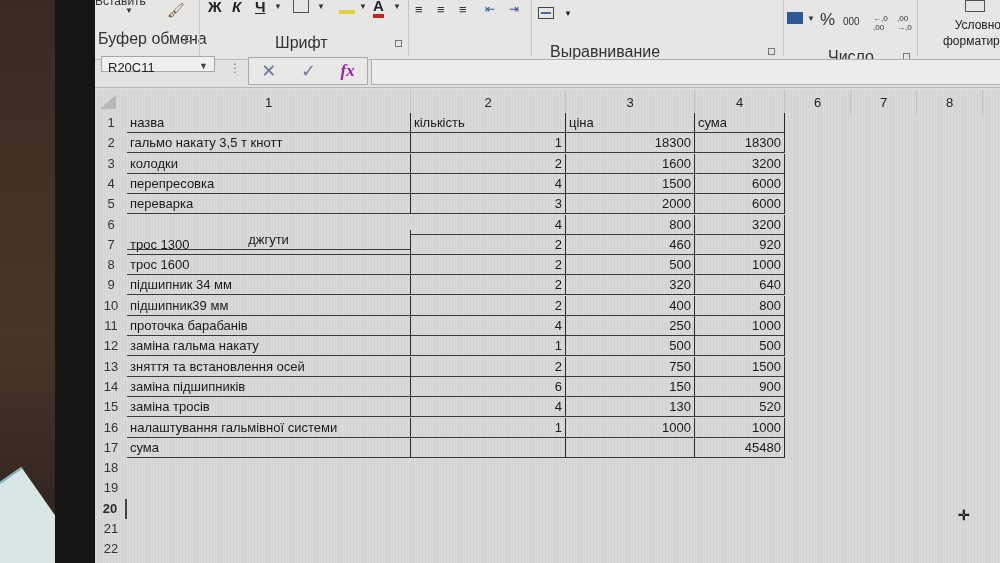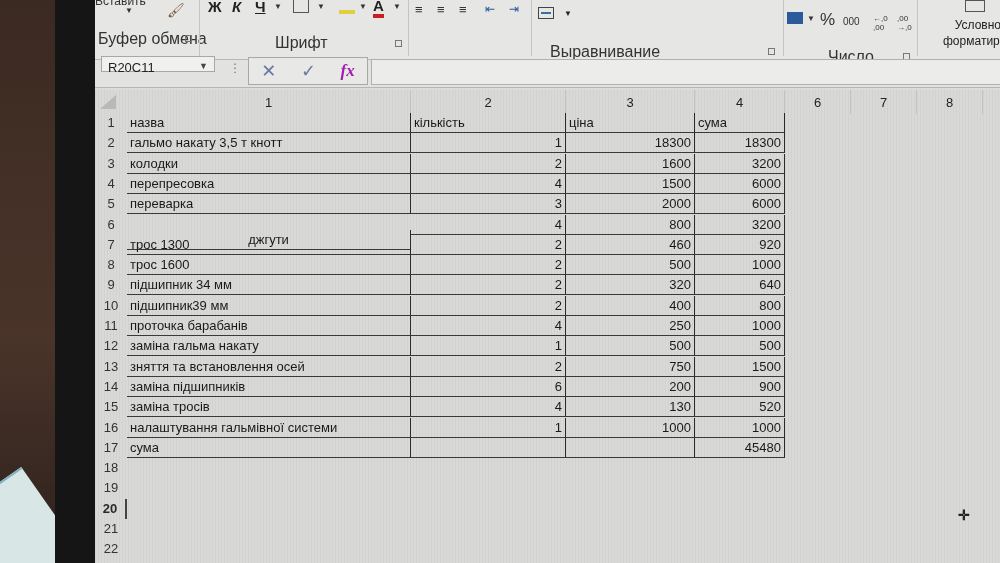--- a/index.html
+++ b/index.html
@@ -267,21 +267,21 @@
         <div class="cell" style="left: 32px; width: 284px; top: 246.3px;">заміна гальма накату</div>
         <div class="cell num" style="left: 316px; width: 155px; top: 246.3px;">1</div>
         <div class="cell num" style="left: 471px; width: 129px; top: 246.3px;">500</div>
         <div class="cell num" style="left: 600px; width: 90px; top: 246.3px;">500</div>
         <div class="cell" style="left: 32px; width: 284px; top: 266.6px;">зняття та встановлення осей</div>
         <div class="cell num" style="left: 316px; width: 155px; top: 266.6px;">2</div>
         <div class="cell num" style="left: 471px; width: 129px; top: 266.6px;">750</div>
         <div class="cell num" style="left: 600px; width: 90px; top: 266.6px;">1500</div>
         <div class="cell" style="left: 32px; width: 284px; top: 286.9px;">заміна підшипників</div>
         <div class="cell num" style="left: 316px; width: 155px; top: 286.9px;">6</div>
-        <div class="cell num" style="left: 471px; width: 129px; top: 286.9px;">200</div>
+        <div class="cell num" style="left: 471px; width: 129px; top: 286.9px;">150</div>
         <div class="cell num" style="left: 600px; width: 90px; top: 286.9px;">900</div>
         <div class="cell" style="left: 32px; width: 284px; top: 307.2px;">заміна тросів</div>
         <div class="cell num" style="left: 316px; width: 155px; top: 307.2px;">4</div>
         <div class="cell num" style="left: 471px; width: 129px; top: 307.2px;">130</div>
         <div class="cell num" style="left: 600px; width: 90px; top: 307.2px;">520</div>
         <div class="cell" style="left: 32px; width: 284px; top: 327.5px;">налаштування гальмівної системи</div>
         <div class="cell num" style="left: 316px; width: 155px; top: 327.5px;">1</div>
         <div class="cell num" style="left: 471px; width: 129px; top: 327.5px;">1000</div>
         <div class="cell num" style="left: 600px; width: 90px; top: 327.5px;">1000</div>
         <div class="cell" style="left: 32px; width: 284px; top: 347.8px;">сума</div>

